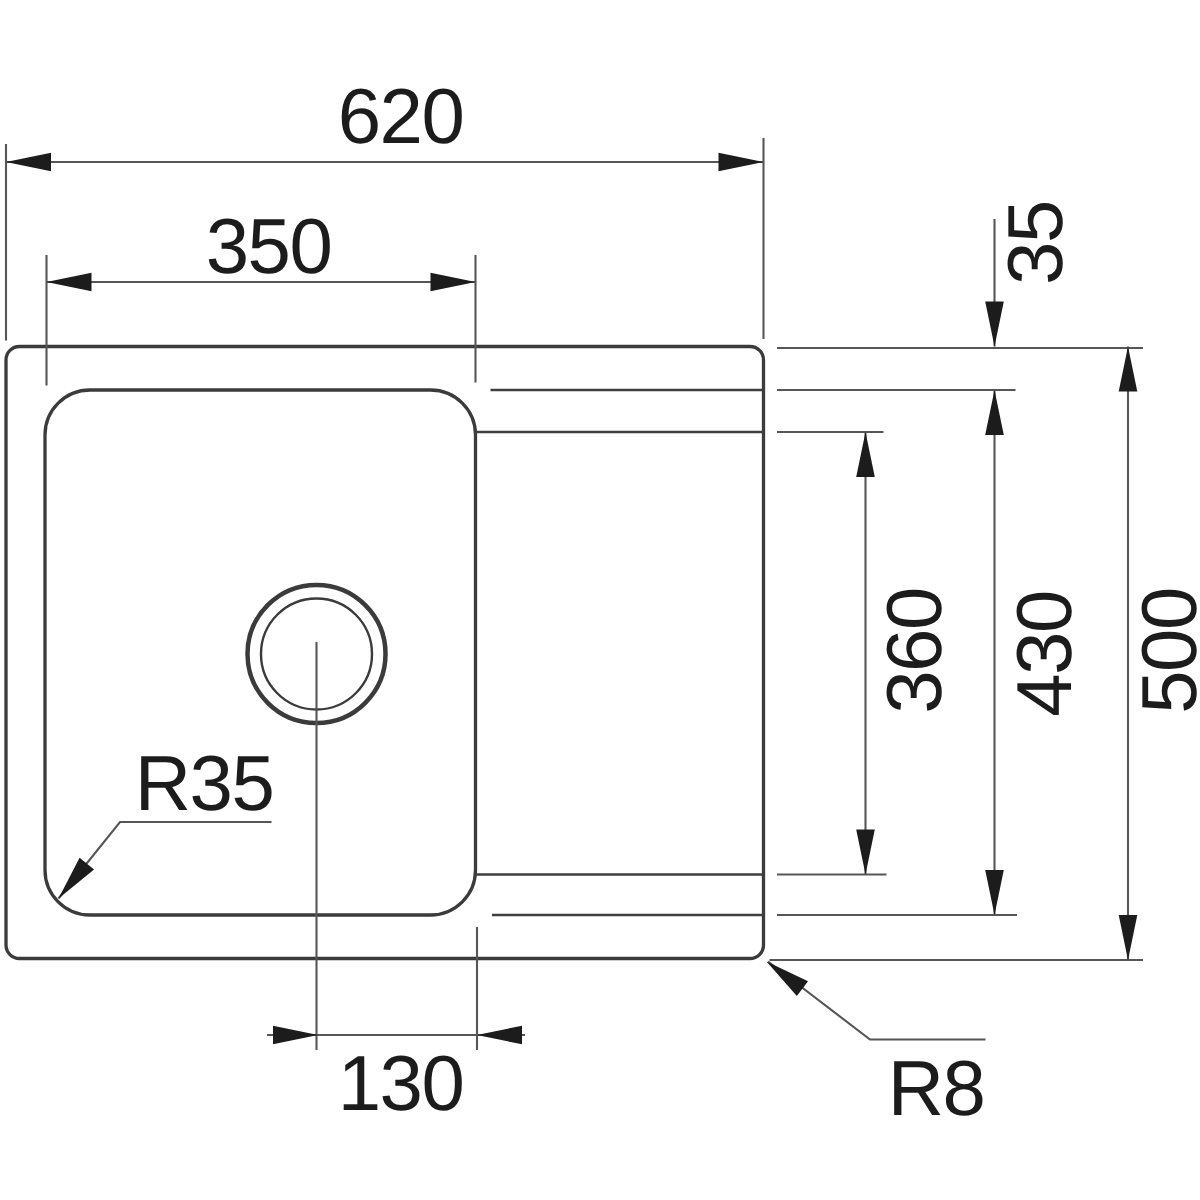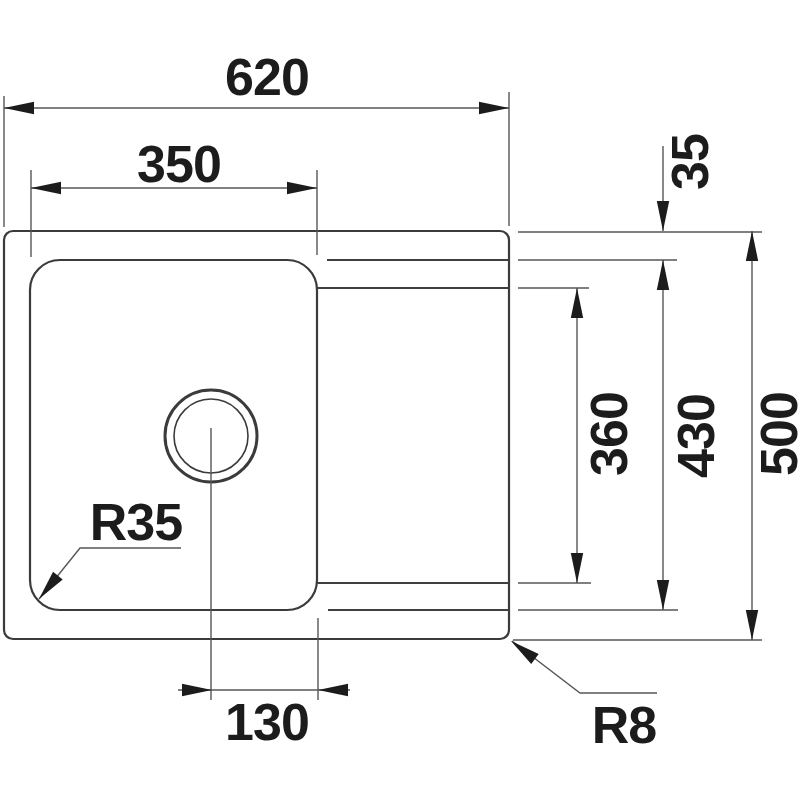--- a/index.html
+++ b/index.html
@@ -1,21 +1,20 @@
 <!DOCTYPE html>
 <html><head>
 <meta charset="utf-8">
 <style>
   html,body{margin:0;padding:0;background:#ffffff;}
   .canvas{
     position:relative;
     width:669px;height:800px;
     background:#ffffff;
     font-family:"Liberation Sans", sans-serif;
-    font-weight:bold;
   }
   svg{display:block;}
   text{
     font-family:"Liberation Sans", sans-serif;
     font-size:52px;
     letter-spacing:-1px;
     fill:#1c1c1c;
   }
   .outline{fill:none;stroke:#3b3b3b;stroke-width:2.2;}
   .feature{fill:none;stroke:#3f3f3f;stroke-width:1.8;}

